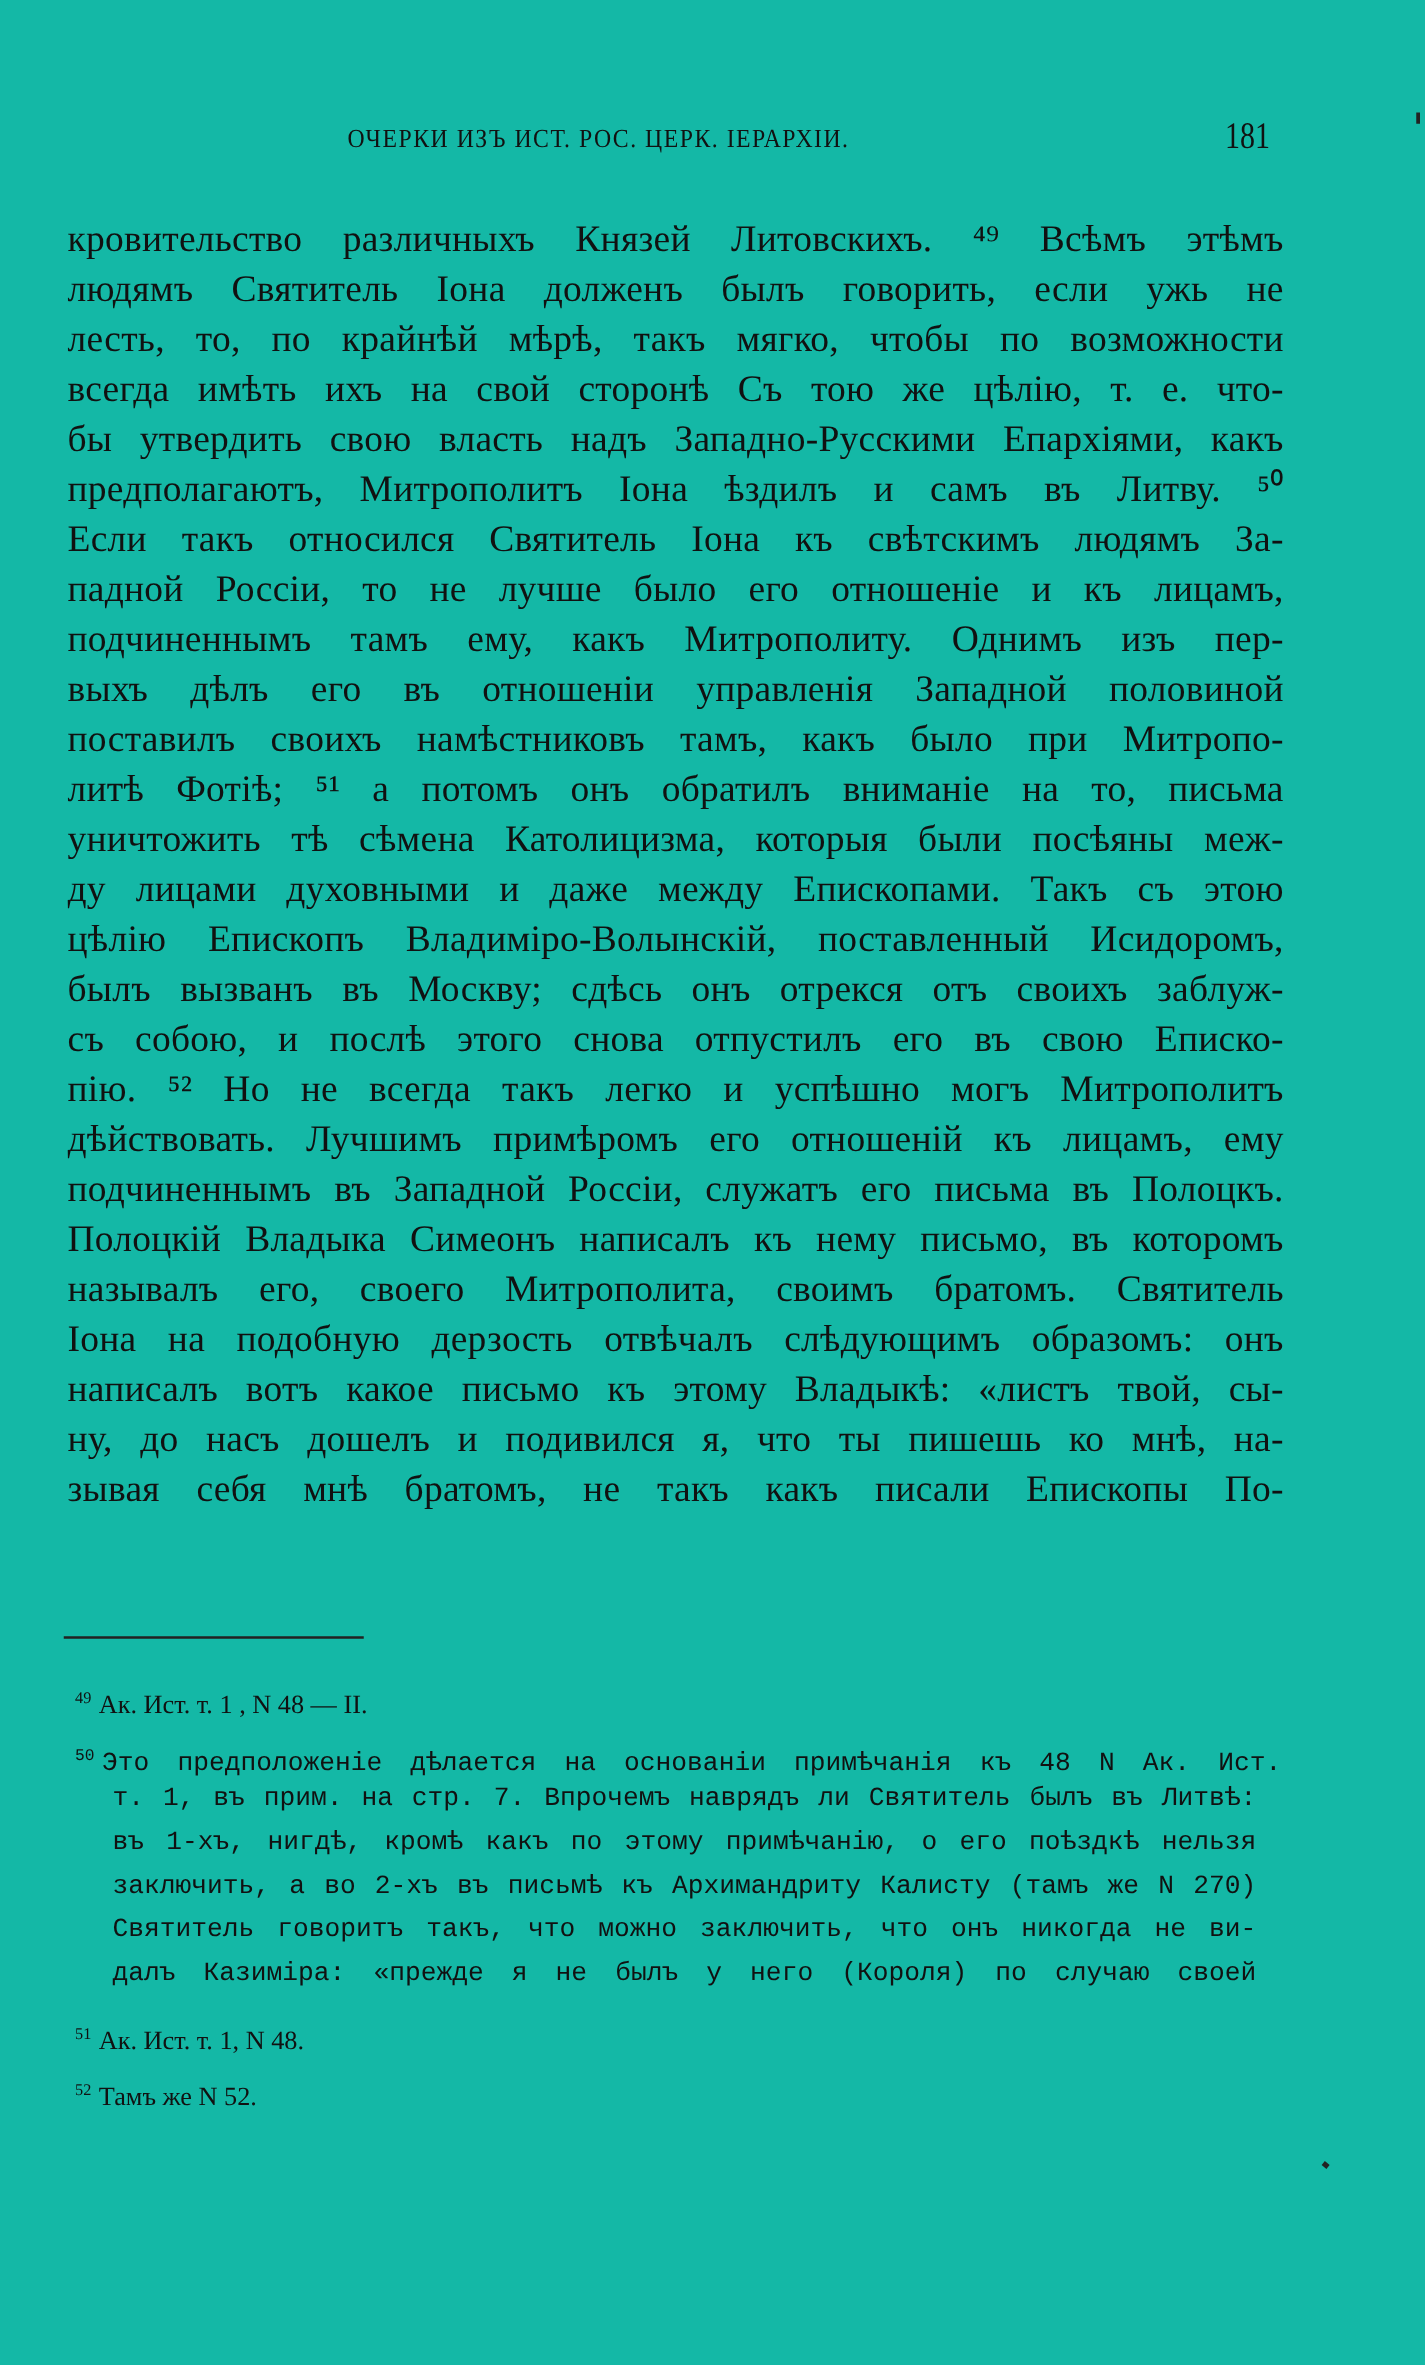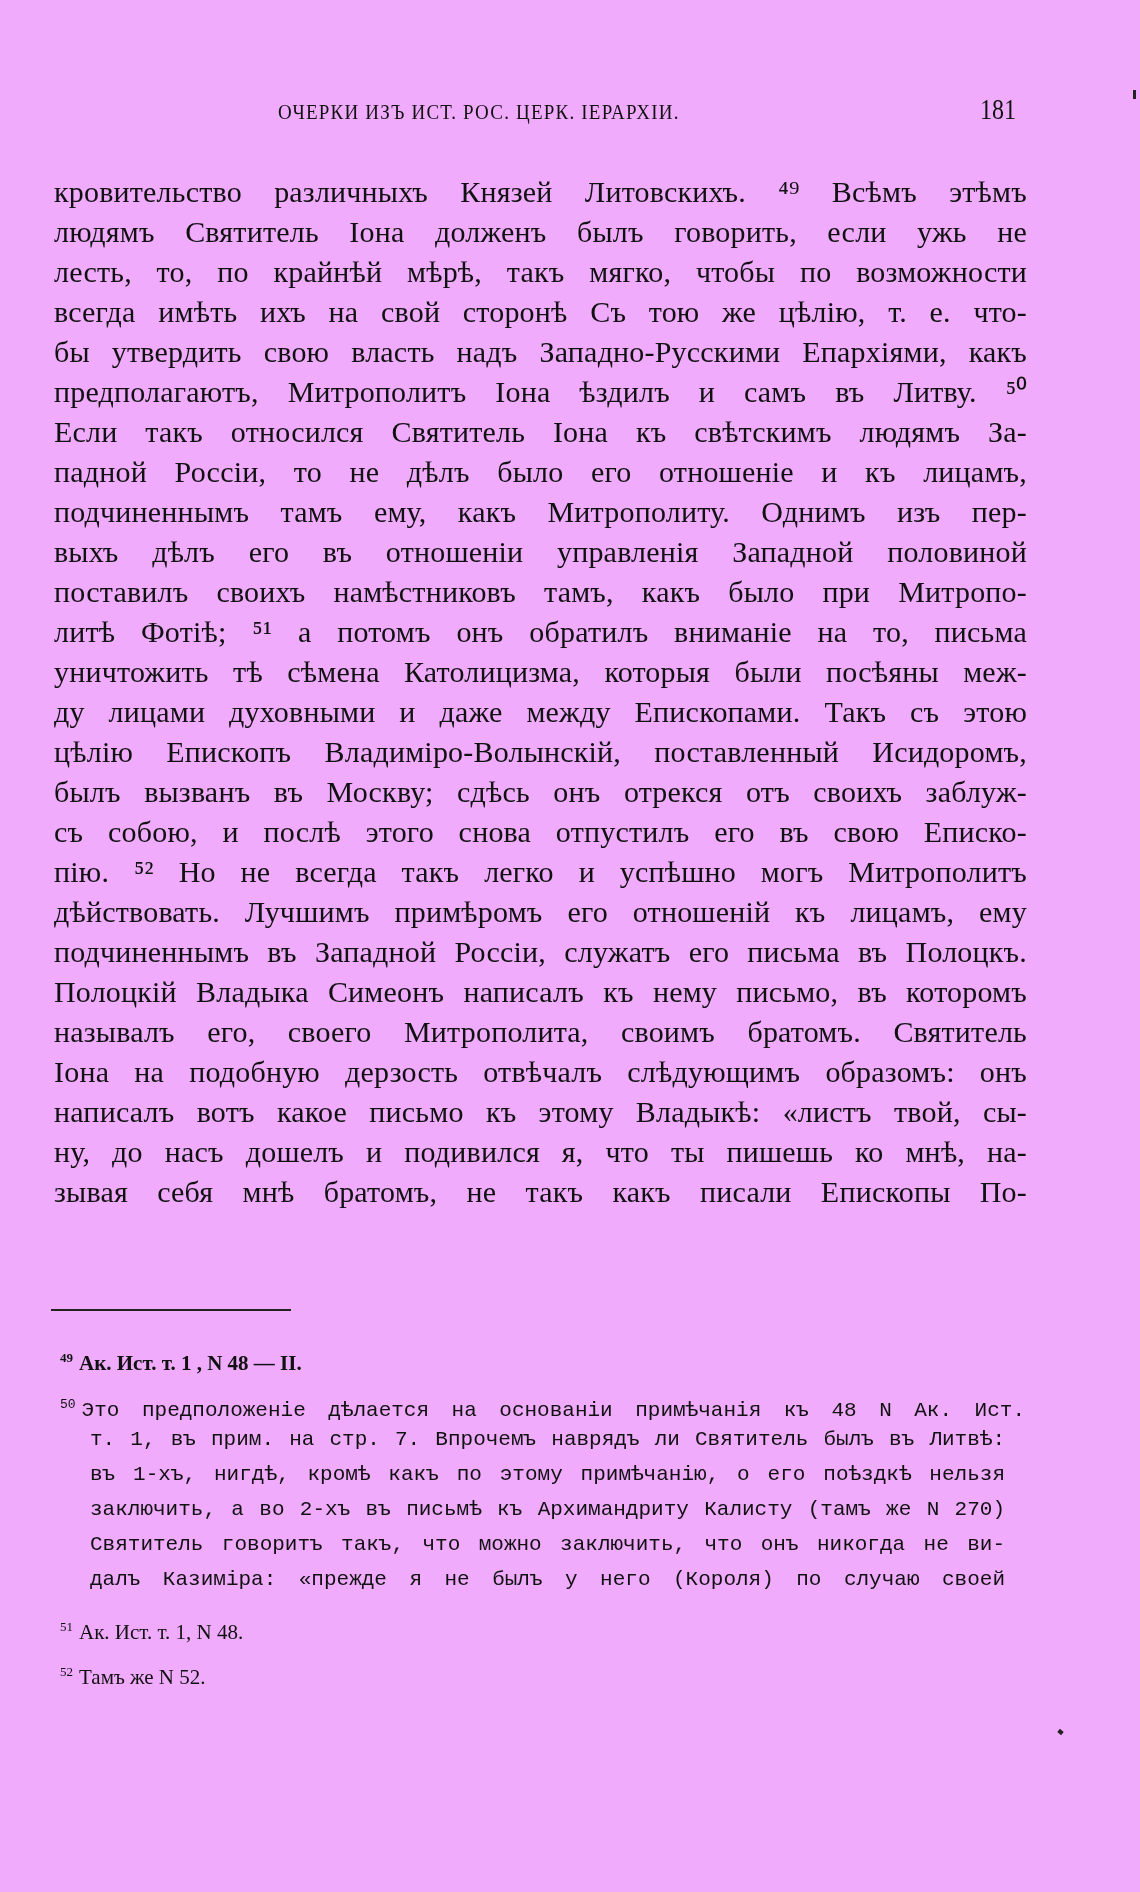--- a/index.html
+++ b/index.html
@@ -12,21 +12,21 @@
     height: 1892px;
     position: relative;
     overflow: hidden;
     color: #111111;
     font-family: "DejaVu Serif", "Liberation Serif", serif;
   }
   .page {
     position: absolute;
     left: 0; top: 0;
     width: 1140px; height: 1892px;
-    background: #f0abfc;
+    background: #14b8a6;
   }
   .running-head {
     position: absolute;
     top: 100px;
     left: 278px;
     font-size: 19px;
     letter-spacing: 1.2px;
     font-family: "Liberation Serif", serif;
     transform: scaleY(1.1);
     transform-origin: left top;
@@ -101,21 +101,21 @@
     width: 915px;
   }
   .fn-line.short {
     text-align-last: left;
   }
   .fn-num {
     font-size: 13px;
     vertical-align: 8px;
     margin-right: 6px;
   }
-  .fn-49 { margin-top: 0; font-weight: bold; }
+  .fn-49 { margin-top: 0; }
   .fn-50 { margin-top: 12px; font-family: Liberation Mono, monospace; }
   .fn-51 { margin-top: 12px; }
   .fn-52 { margin-top: 10px; }
   .stray-mark {
     position: absolute;
     background: #222;
   }
 </style>
 </head>
 <body>
@@ -141,21 +141,21 @@
     <div class="line">
         <span class="line-inner">бы утвердить свою власть надъ Западно-Русскими Епархiями, какъ</span>
       </div>
     <div class="line">
         <span class="line-inner">предполагаютъ, Митрополитъ Iона ѣздилъ и самъ въ Литву. ⁵⁰</span>
       </div>
     <div class="line">
         <span class="line-inner">Если такъ относился Святитель Iона къ свѣтскимъ людямъ За-</span>
       </div>
     <div class="line">
-        <span class="line-inner">падной Россiи, то не дѣлъ было его отношенiе и къ лицамъ,</span>
+        <span class="line-inner">падной Россiи, то не лучше было его отношенiе и къ лицамъ,</span>
       </div>
     <div class="line">
         <span class="line-inner">подчиненнымъ тамъ ему, какъ Митрополиту. Однимъ изъ пер-</span>
       </div>
     <div class="line">
         <span class="line-inner">выхъ дѣлъ его въ отношенiи управленiя Западной половиной</span>
       </div>
     <div class="line">
         <span class="line-inner">поставилъ своихъ намѣстниковъ тамъ, какъ было при Митропо-</span>
       </div>

